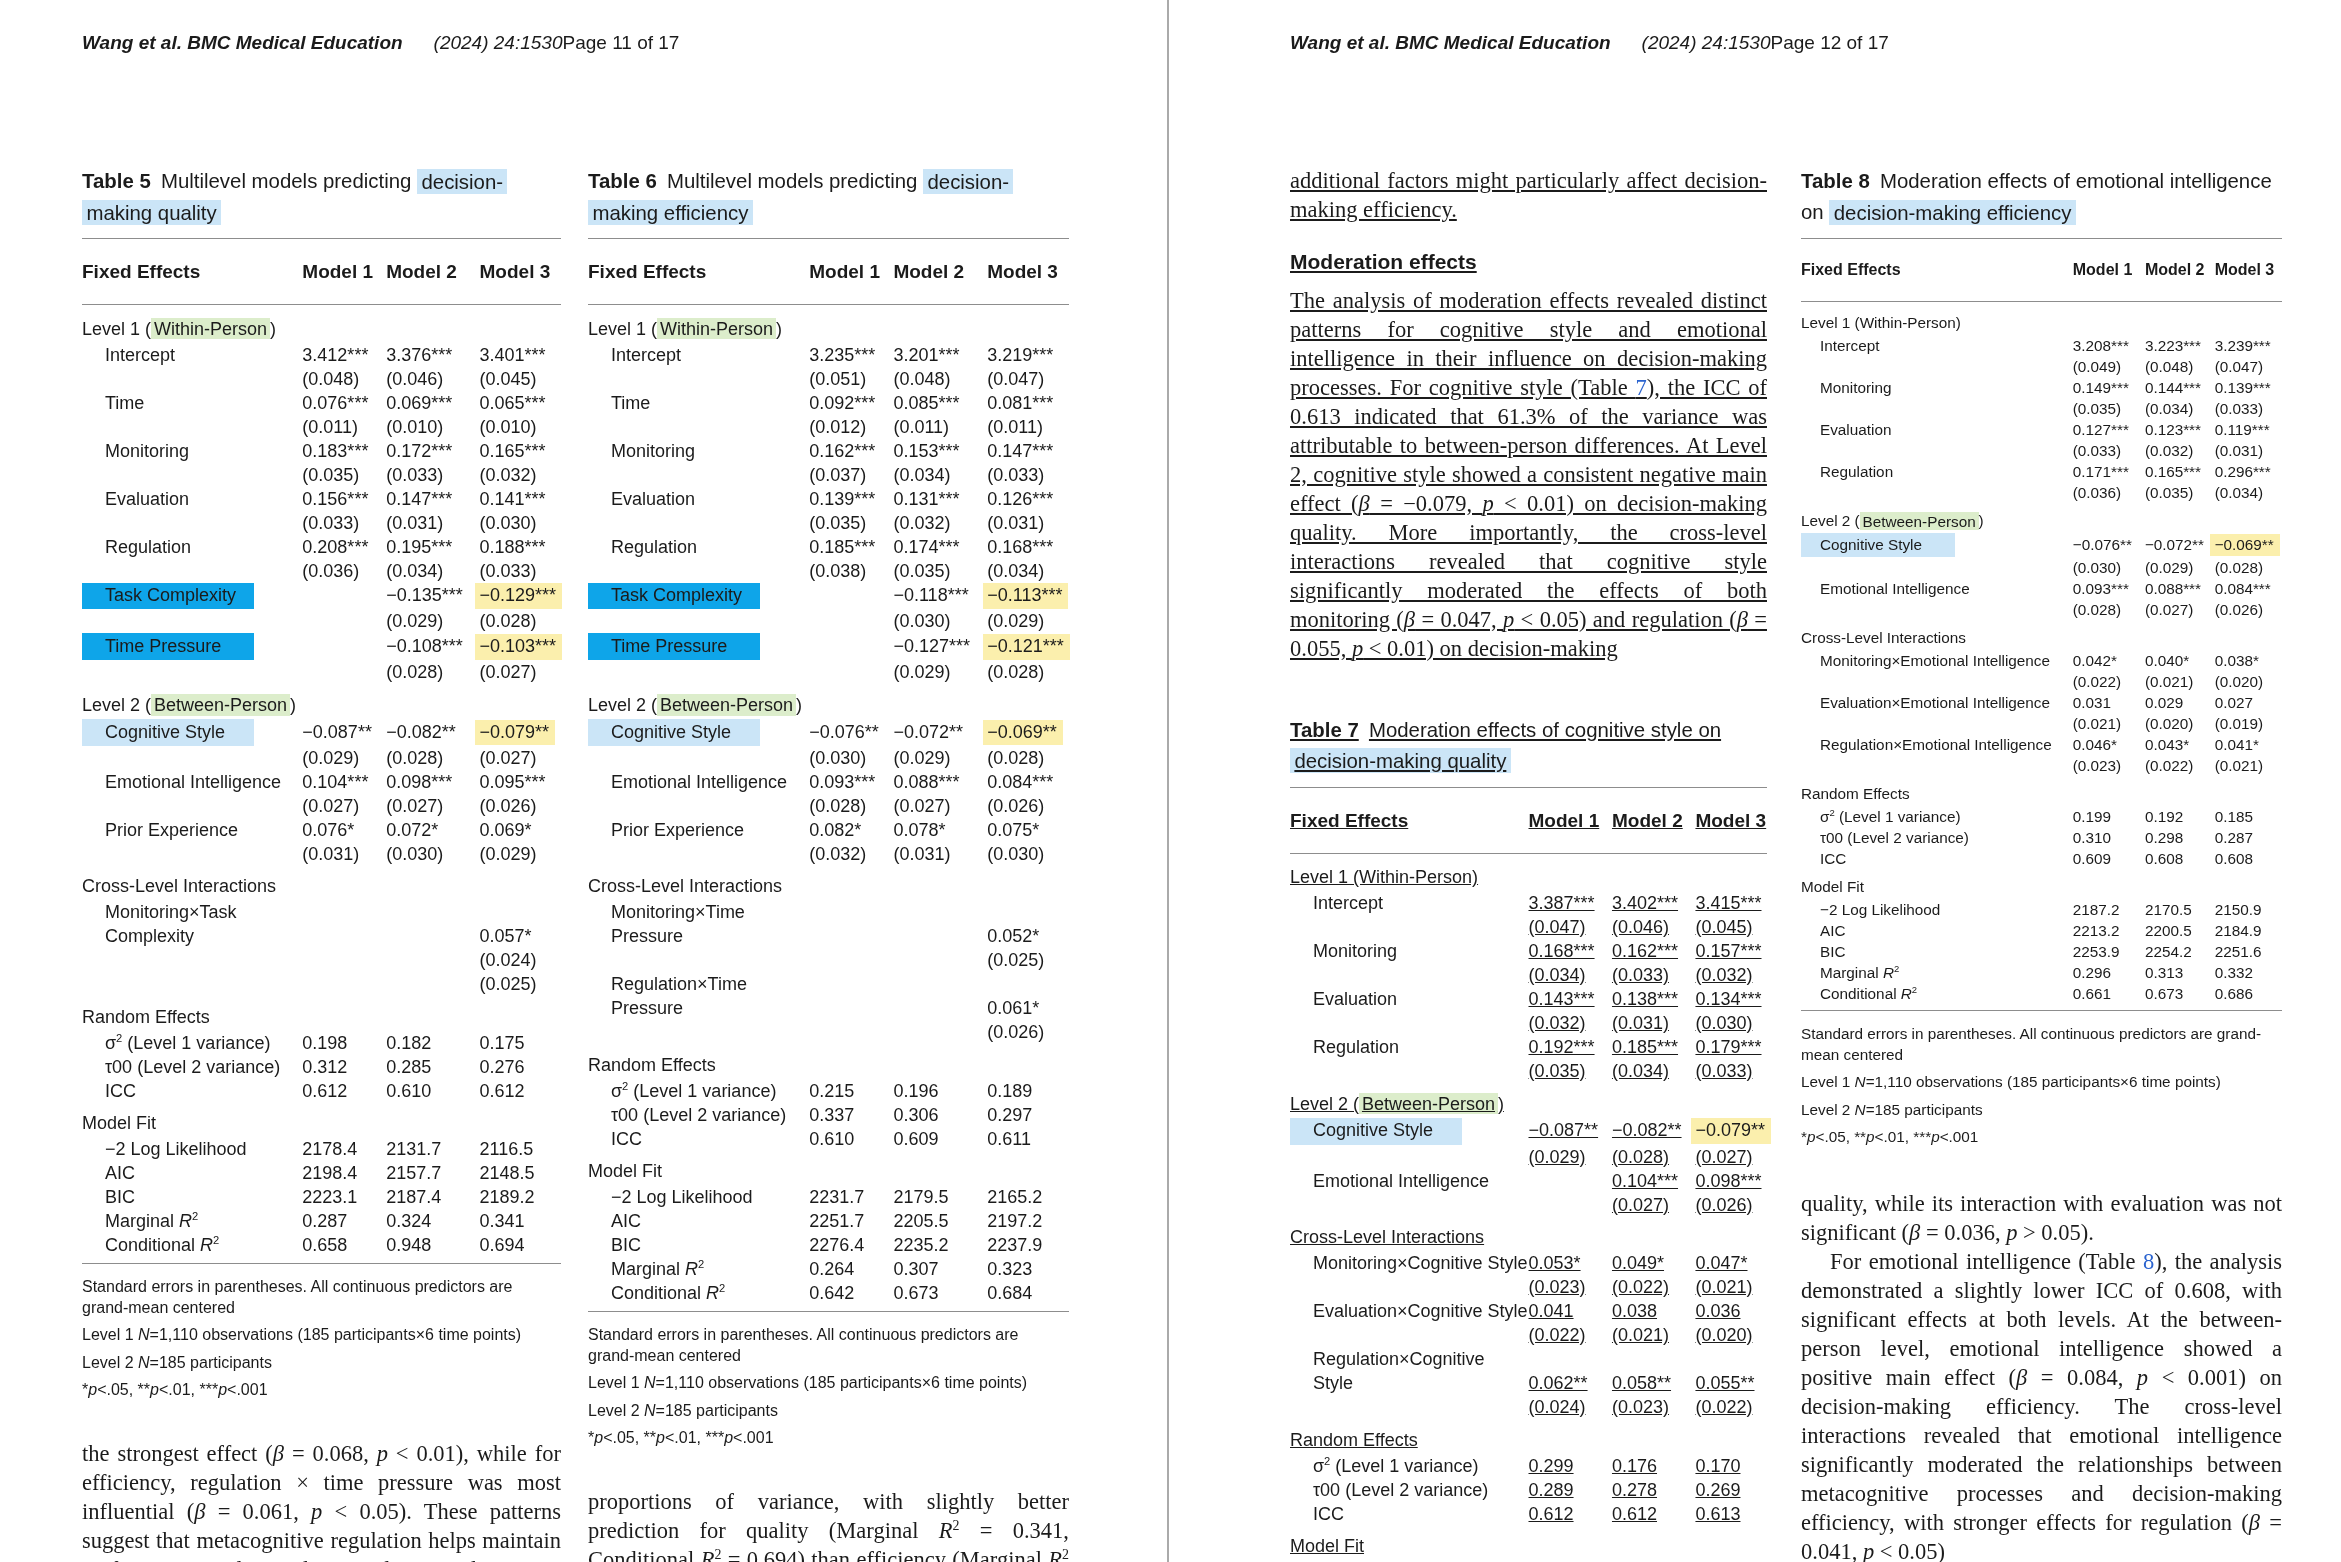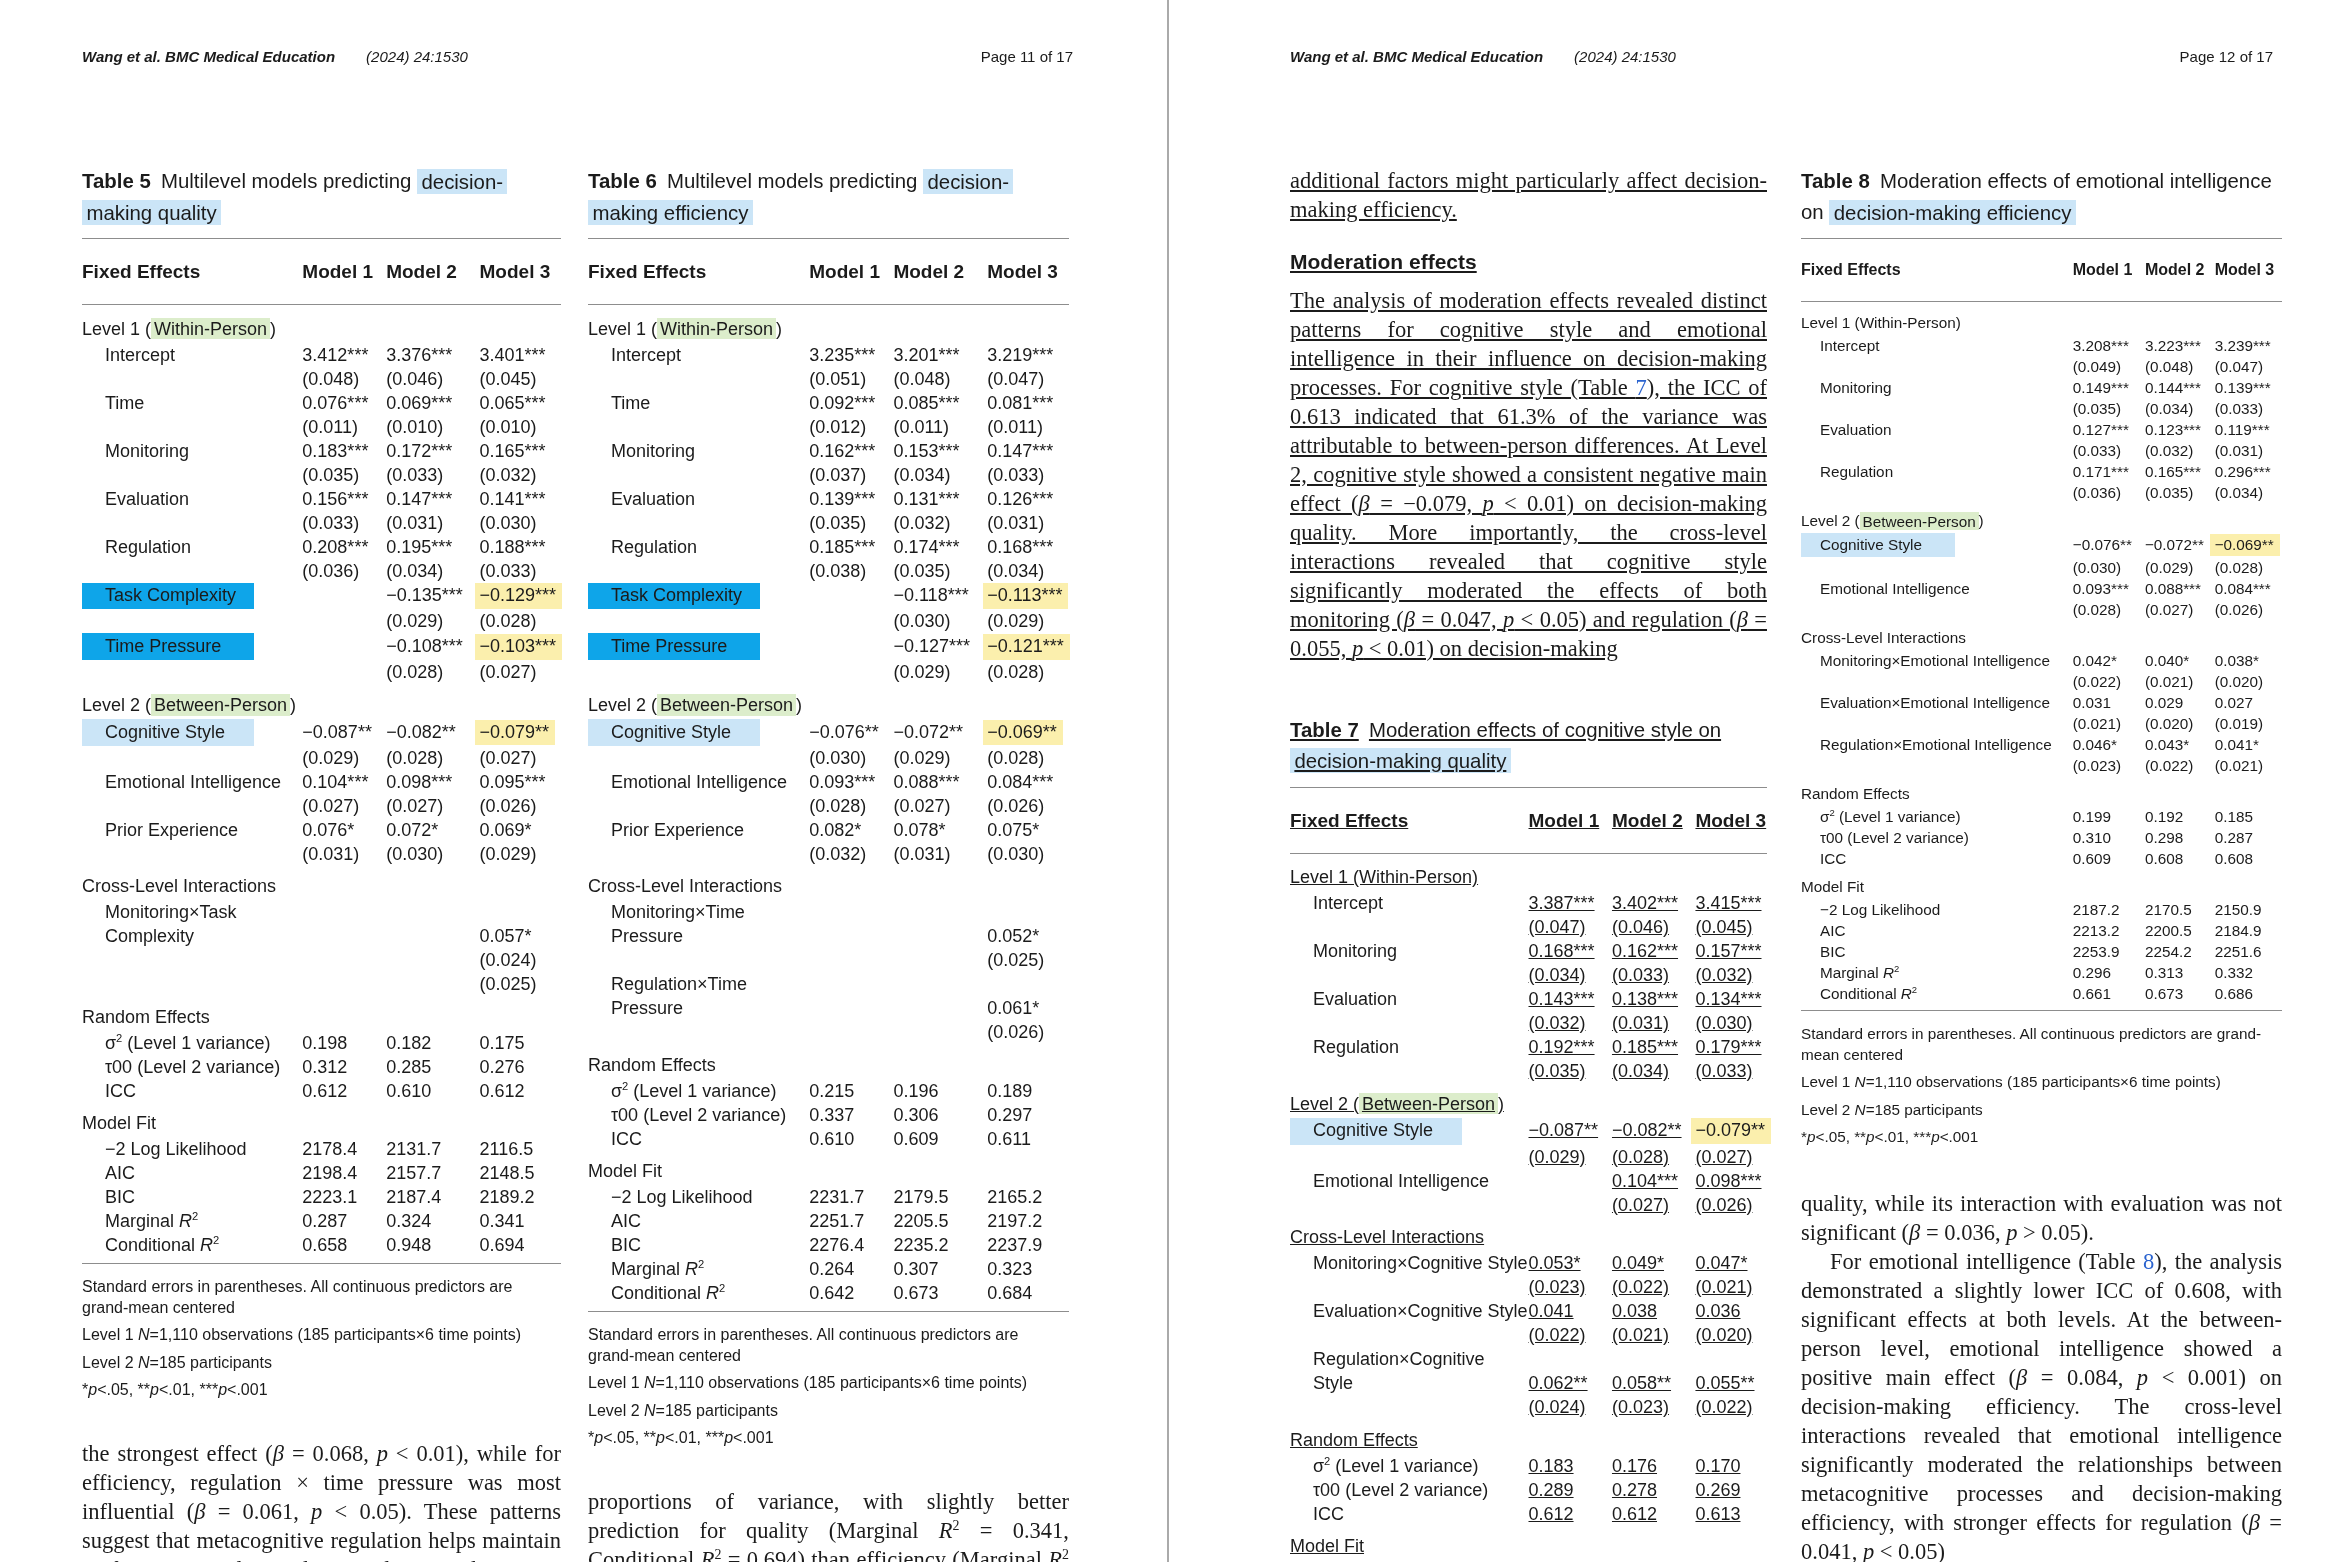--- a/index.html
+++ b/index.html
@@ -8,21 +8,21 @@
     width:2342px; height:1562px; position:relative; background:#ffffff;
     font-family:"Liberation Sans", sans-serif; color:#1b1b1b;
     -webkit-font-smoothing:antialiased;
   }
   .page { position:absolute; top:0; height:1562px; width:1171px; overflow:hidden; }
   .page-left { left:0; }
   .page-right { left:1171px; }
   .page-divider { position:absolute; left:1167px; top:0; width:1.5px; height:1562px; background:#aaaaaa; }
 
   
-  .pg-header { position:absolute; top:48px; display:flex; justify-content:space-between; font-size:15px; }
+  .pg-header { position:absolute; top:32px; display:flex; justify-content:flex-start; font-size:19px; }
   .page-left .pg-header { left:82px; width:991px; }
   .page-right .pg-header { left:119px; width:983px; }
   .rh-left { font-style:italic; }
   .rh-authors { font-weight:700; }
   .rh-journal { font-weight:700; }
   .rh-cite { margin-left:31px; font-weight:400; }
   .rh-page { font-weight:400; }
 
   
   .col { position:absolute; top:166px; }
@@ -676,21 +676,21 @@
             <div class="tcell"></div>
             <div class="tcell">(0.024)</div>
             <div class="tcell">(0.023)</div>
             <div class="tcell">(0.022)</div>
           </div>
           <div class="trow">
             <div class="tcell section-cell">Random Effects</div>
           </div>
           <div class="trow">
             <div class="tcell"><span class="ind" style="display:inline-block">σ<sup>2</sup> (Level 1 variance)</span></div>
-            <div class="tcell">0.183</div>
+            <div class="tcell">0.299</div>
             <div class="tcell">0.176</div>
             <div class="tcell">0.170</div>
           </div>
           <div class="trow">
             <div class="tcell"><span class="ind" style="display:inline-block">τ00 (Level 2 variance)</span></div>
             <div class="tcell">0.289</div>
             <div class="tcell">0.278</div>
             <div class="tcell">0.269</div>
           </div>
           <div class="trow">

